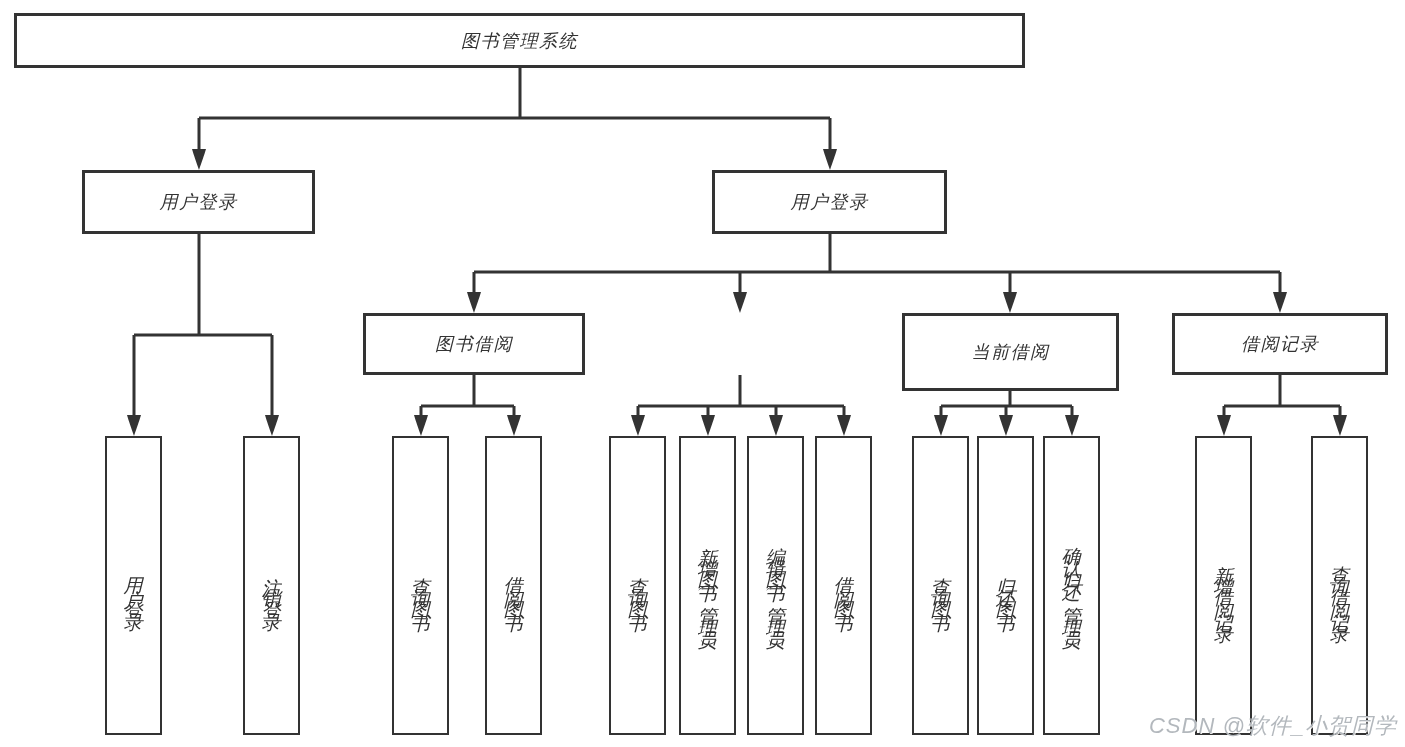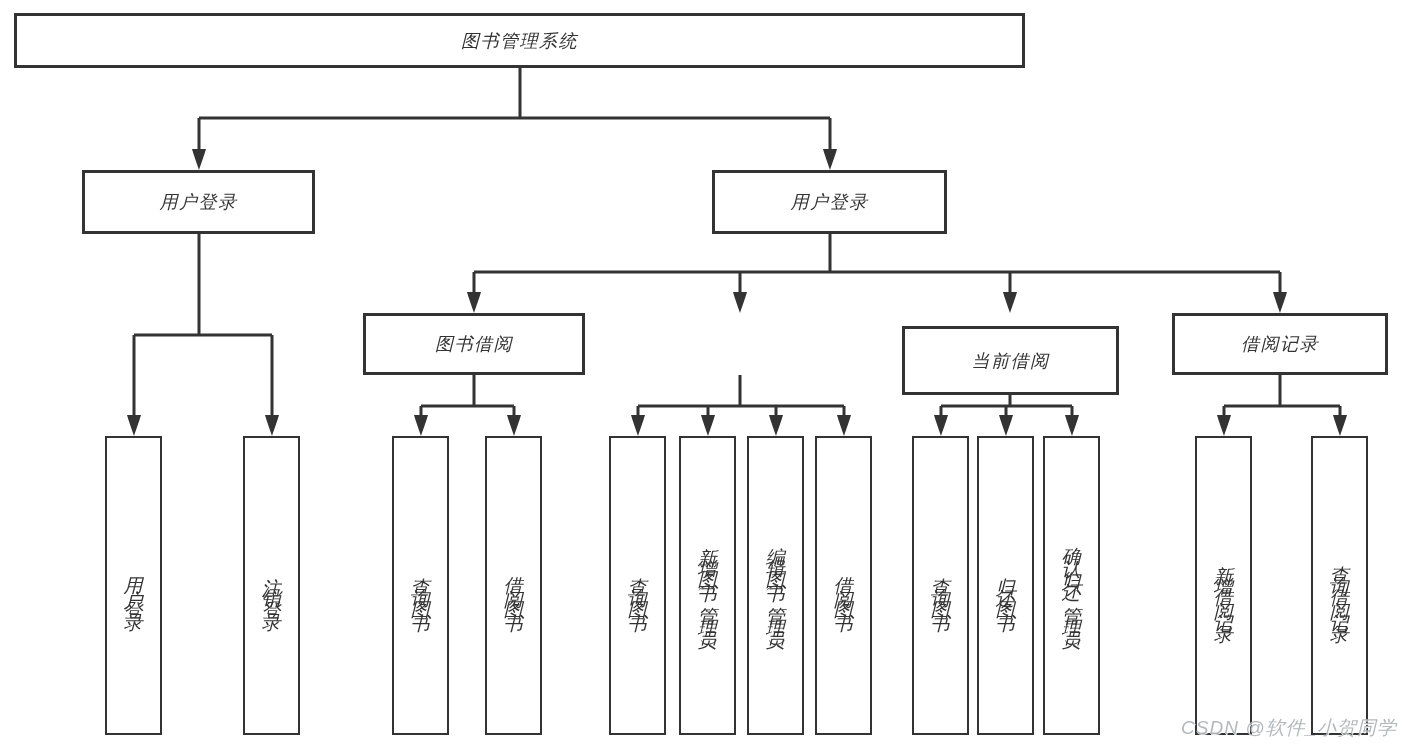--- a/index.html
+++ b/index.html
@@ -45,21 +45,21 @@
     text-orientation:mixed;
     font-size:19px;
     letter-spacing:12px;
     line-height:1;
     color:var(--text);
     white-space:nowrap;
   }
   .watermark{
     position:absolute;
     right:8px;bottom:6px;
-    font-size:19px;
+    font-size:22px;
     color:var(--watermark);
     letter-spacing:1px;
     text-shadow:1px 1px 0 rgba(255,255,255,0.85);
     white-space:nowrap;
   }
 </style>
 </head>
 <body>
 
 <div class="canvas">
@@ -102,21 +102,21 @@
   <div class="node" style="left:82px;top:170px;width:233px;height:64px">
     <span class="hlabel">用户登录</span>
   </div>
   <div class="node" style="left:712px;top:170px;width:235px;height:64px">
     <span class="hlabel">用户登录</span>
   </div>
 
   <div class="node" style="left:363px;top:313px;width:222px;height:62px">
     <span class="hlabel">图书借阅</span>
   </div>
-  <div class="node" style="left:902px;top:326px;width:217px;height:69px">
+  <div class="node" style="left:902px;top:313px;width:217px;height:78px">
     <span class="hlabel">当前借阅</span>
   </div>
   <div class="node" style="left:1172px;top:313px;width:216px;height:62px">
     <span class="hlabel">借阅记录</span>
   </div>
 
   <div class="node leaf" style="left:105px">
     <span class="vlabel">用户登录</span>
   </div>
   <div class="node leaf" style="left:243px">

